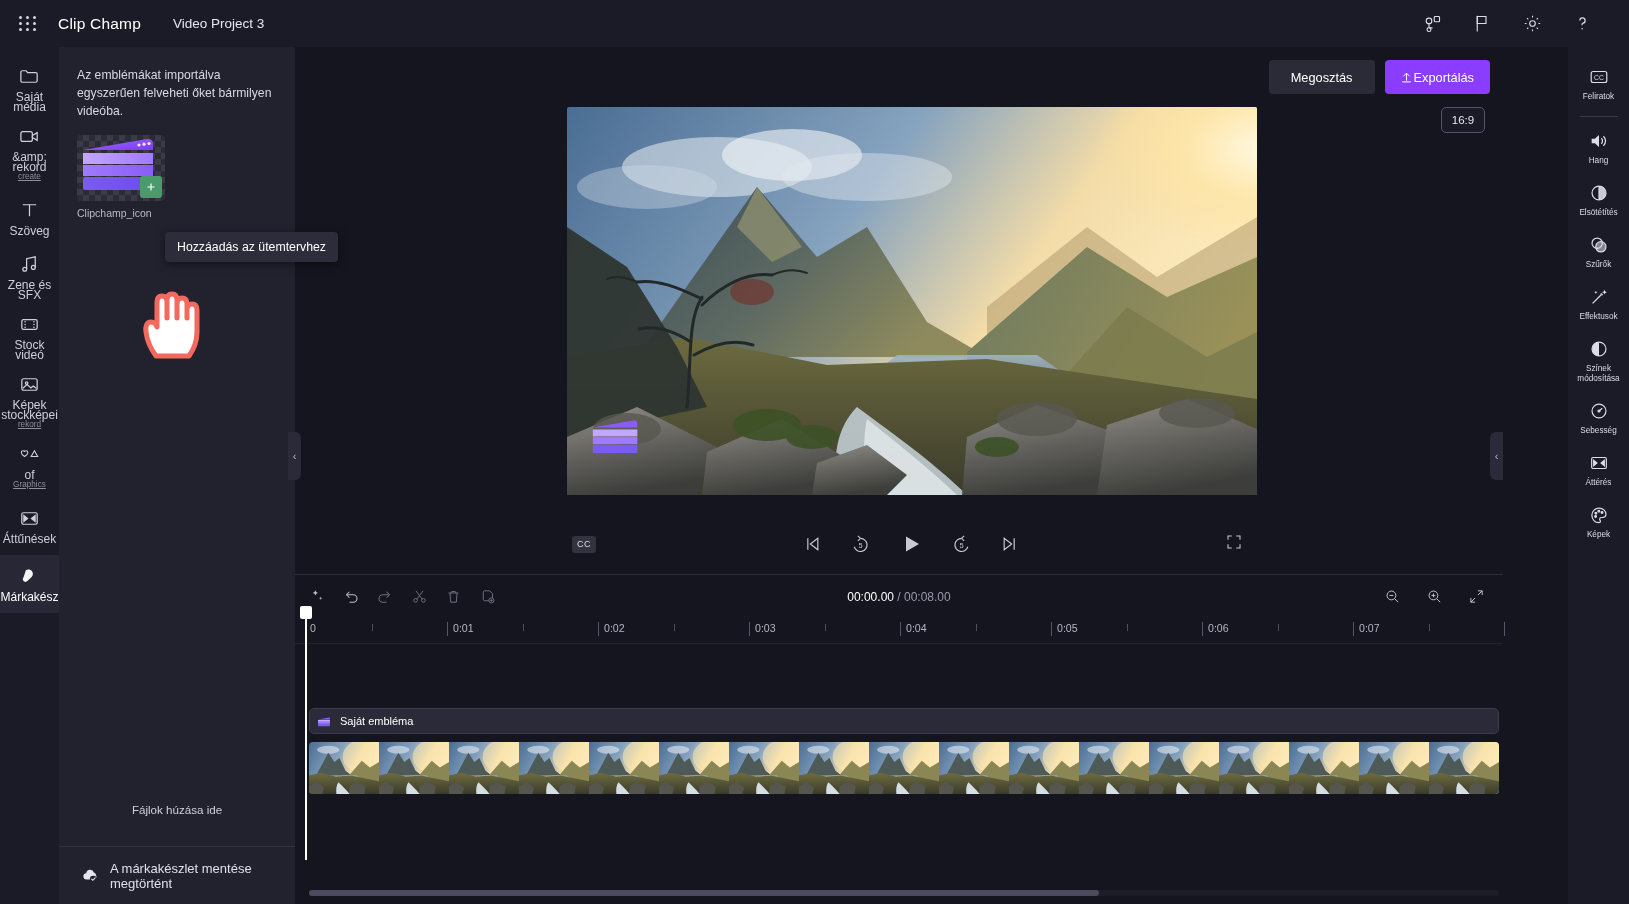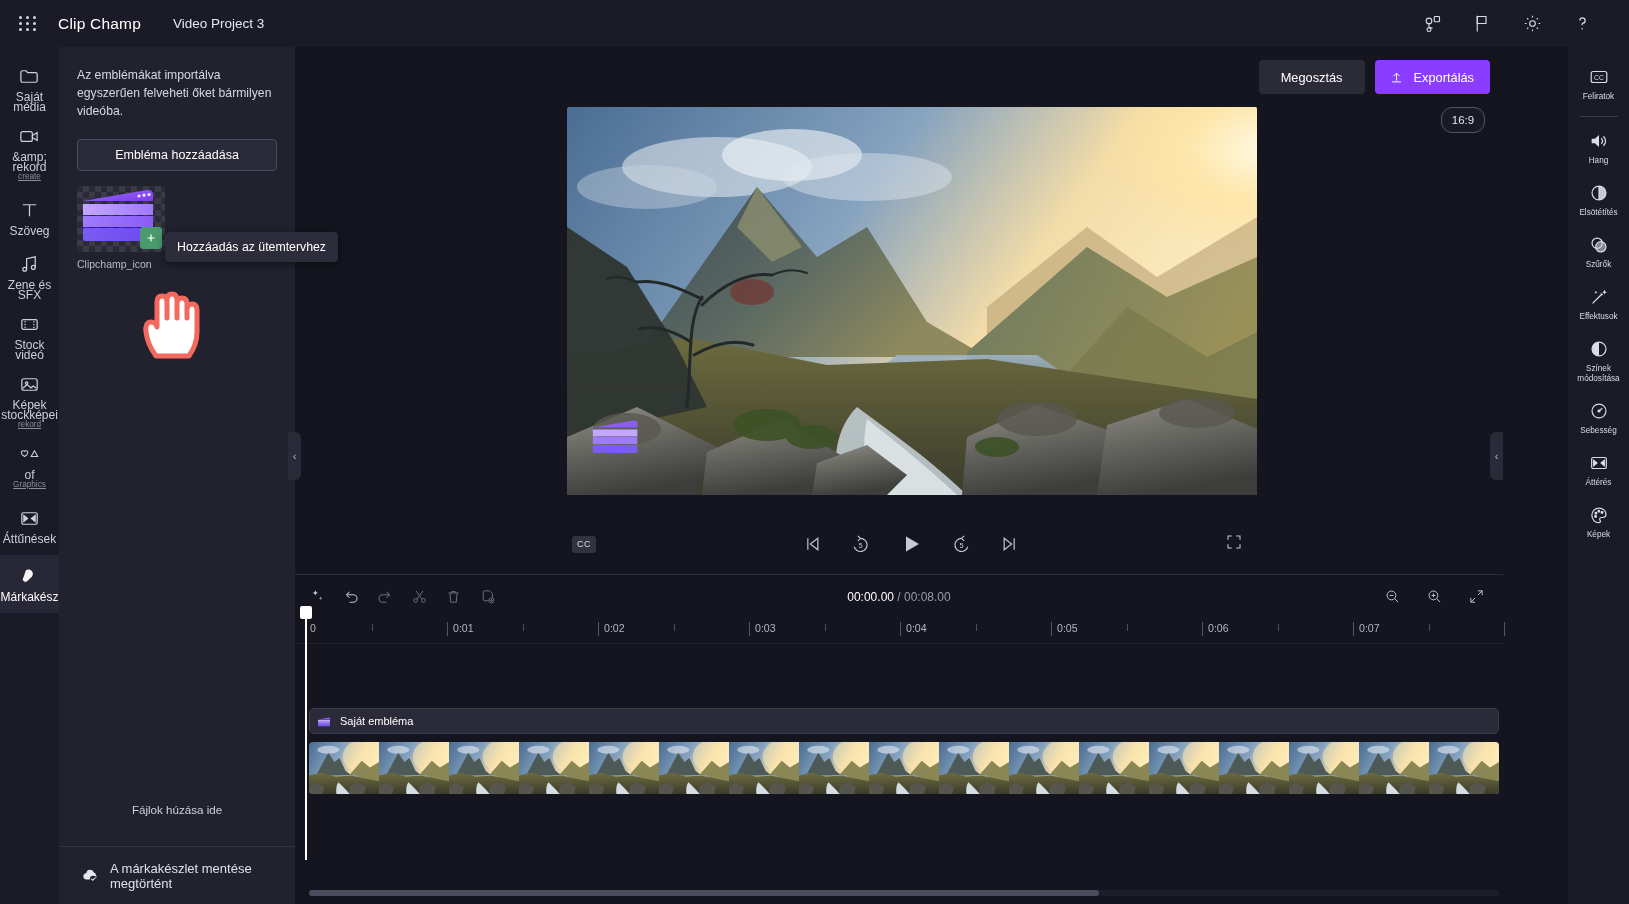--- a/index.html
+++ b/index.html
@@ -109,26 +109,26 @@
     background: #15151f;
     margin-left: 12px;
   }
   .stage-actions { position: absolute; right: 25px; top: 13px; display: flex; gap: 10px; align-items: center;}
   .btn-share {
     height: 34px; padding: 0 22px; background: #2b2b38; color: #ffffff; border: none; border-radius: 4px;
     font-size: 12.8px; cursor: pointer; font-family: "Liberation Sans", sans-serif;
   }
   .btn-export {
     height: 34px; padding: 0 16px 0 14px; background: #8b3dff; color: #ffffff; border: none; border-radius: 4px;
-    font-size: 12.8px; cursor: pointer; display: flex; align-items: center; gap: 10px;
+    font-size: 12.8px; cursor: pointer; display: flex; align-items: center; 
     font-family: "Liberation Sans", sans-serif;
   }
   .ratio-chip {
     position: absolute; right: 30px; top: 60px; width: 44px; height: 26px; border: 1px solid #55556a;
-    border-radius: 11px; color: #e6e6ee; font-size: 11.5px; display:flex; align-items:center; justify-content:center;
+    border-radius: 5px; color: #e6e6ee; font-size: 11.5px; display:flex; align-items:center; justify-content:center;
     cursor: pointer; background: #1a1a26;
   }
   .preview {
     position: absolute; left: 260px; top: 60px; width: 690px; height: 388px;
     border-radius: 2px; overflow: hidden; background: #0b0f14;
   }
   .watermark {
     position: absolute; left: 22px; bottom: 35px; width: 56px; height: 42px; border-radius: 3px; overflow:hidden;
   }
   .player {
@@ -339,21 +339,20 @@
           <path d="M8.2 5.4c1.8-1.2 4.4-1 6 .6 1.8 1.8 1.8 4.6 0 6.4l-4.4 4.4c-1.1 1.1-2.9 1.1-4 0-1.1-1.1-1.1-2.9 0-4z" opacity=".95"></path>
           <path d="M7.8 12.6c-1 1.6-1.5 3.4-1.2 4.9.9-.6 2.2-1.6 3.1-2.6z" opacity=".6"></path>
         </svg>
       </span>
       <span class="ri-lb">Márkakészlet</span>
     </div>
   </div>
 
   <div class="panel">
     <div class="panel-desc">Az emblémákat importálva egyszerűen felveheti őket bármilyen videóba.</div>
-    <div class="add-btn">Embléma hozzáadása</div>
 
     <div class="asset-wrap">
       <div class="thumb">
         <div class="cc-logo">
           <svg width="88" height="66" viewBox="0 0 88 66">
             <defs>
               <linearGradient id="g1" x1="0" y1="0" x2="1" y2="1">
                 <stop offset="0" stop-color="#9b6bff"></stop>
                   <stop offset="1" stop-color="#7c3aed"></stop>
               </linearGradient>

